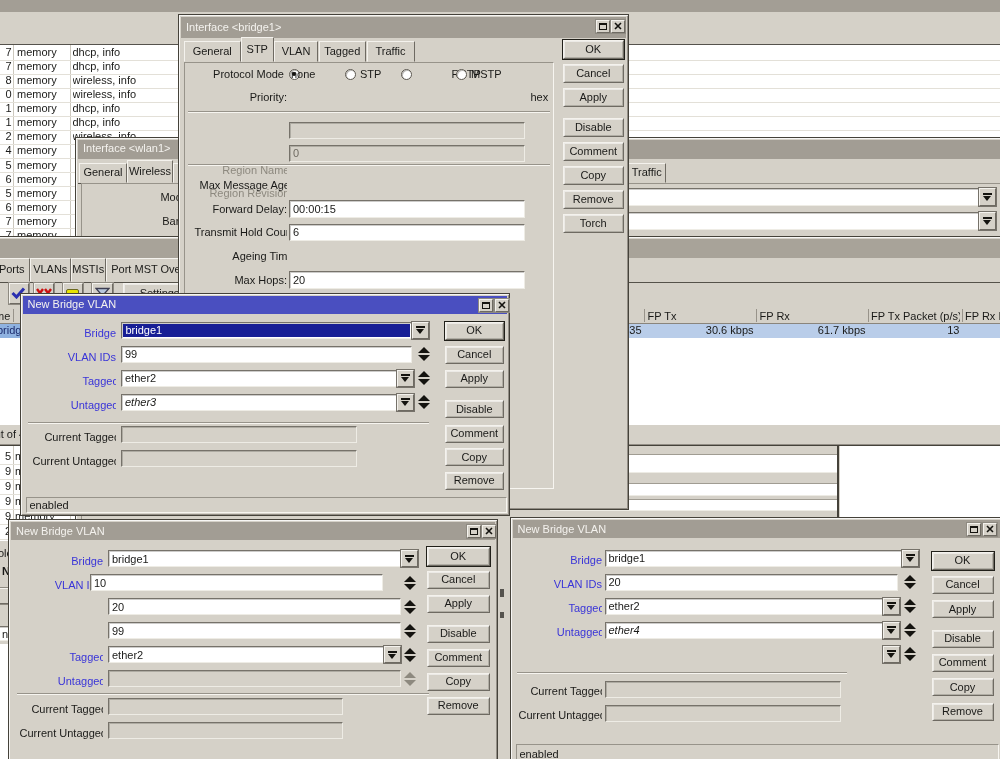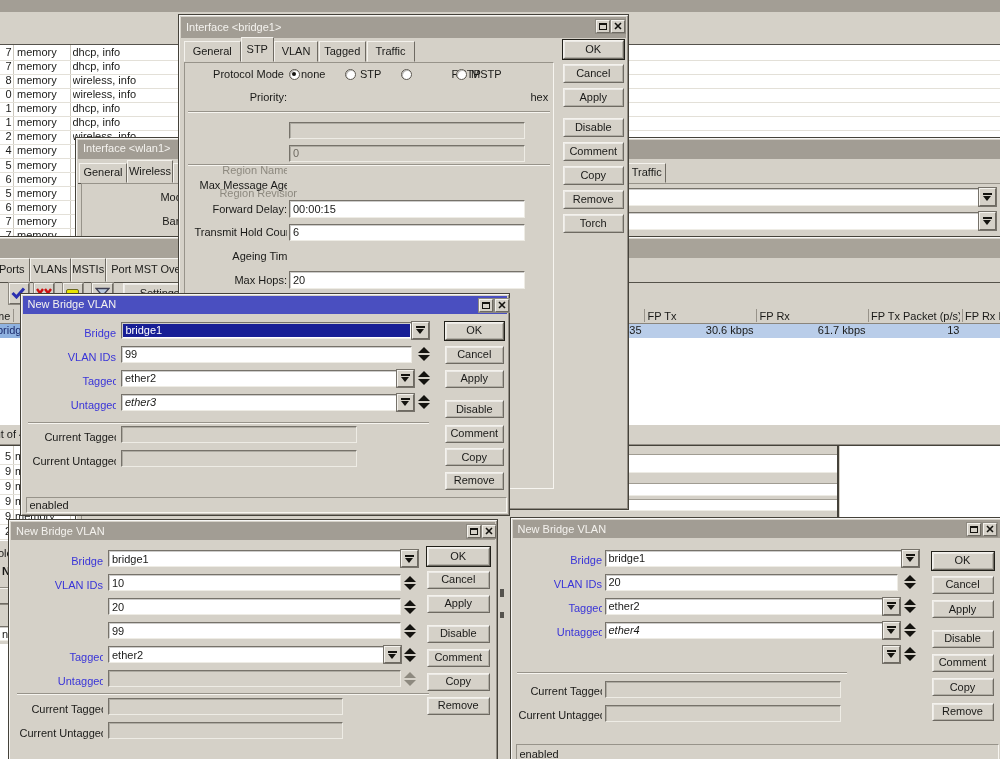--- a/index.html
+++ b/index.html
@@ -294,34 +294,34 @@
       <div class="tab" style="left: 5px; top: 25.5px; width: 56.5px; height: 21.5px;">General</div>
       <div class="tab" style="left: 62px; top: 21.5px; width: 32.5px; height: 25.5px; z-index: 2; background: rgb(213, 209, 200);">STP</div>
       <div class="tab" style="left: 95px; top: 25.5px; width: 44px; height: 21.5px;">VLAN</div>
       <div class="tab" style="left: 139.5px; top: 25.5px; width: 47.5px; height: 21.5px;">Tagged</div>
       <div class="tab" style="left: 187.5px; top: 25.5px; width: 48px; height: 21.5px;">Traffic</div>
       <div class="panel" style="left: 5px; top: 47px; width: 369.5px; height: 426.5px;"></div>
       <div class="lbl" style="left: 15px; top: 52.5px; width: 90px; height: 13px;"><span>Protocol Mode</span></div>
       <div class="radio" style="left: 109.5px; top: 53.5px; width: 11px; height: 11px;">
         <div class="dot" style="position: absolute; left: 2.5px; top: 2.5px; width: 4px; height: 4px; border-radius: 50%; background: rgb(20, 19, 15);"></div>
       </div>
-      <div class="rlabel" style="left: 122px; top: 52.5px;">none</div>
+      <div class="rlabel" style="left: 112px; top: 52.5px;">none</div>
       <div class="radio" style="left: 166px; top: 53.5px; width: 11px; height: 11px;"></div>
       <div class="rlabel" style="left: 181px; top: 52.5px;">STP</div>
       <div class="radio" style="left: 221.5px; top: 53.5px; width: 11px; height: 11px;"></div>
       <div class="rlabel" style="left: 236.5px; top: 52.5px; margin-left: 36px;">RSTP</div>
       <div class="radio" style="left: 277px; top: 53.5px; width: 11px; height: 11px;"></div>
       <div class="rlabel" style="left: 292px; top: 52.5px;">MSTP</div>
       <div class="lbl" style="left: 4px; top: 76px; width: 104px; height: 13px;"><span>Priority:</span></div>
       <div class="rlabel" style="left: 351.5px; top: 76px;">hex</div>
       <div class="lbl dis" style="left: 4px; top: 109px; width: 104px; height: 13px;"><span style="margin-right: -2.5px;">Region Name</span></div>
       <div class="field disabled" style="left: 110px; top: 106.5px; width: 236px; height: 17.5px;">
         <div class="fv"></div>
       </div>
-      <div class="lbl dis" style="left: 14px; top: 132px; width: 104px; height: 13px;"><span style="margin-right: -2.5px;">Region Revision</span></div>
+      <div class="lbl dis" style="left: 4px; top: 132px; width: 104px; height: 13px;"><span style="margin-right: -2.5px;">Region Revision</span></div>
       <div class="field disabled" style="left: 110px; top: 129.5px; width: 236px; height: 17.5px;">
         <div class="fv">0</div>
       </div>
       <div class="lbl" style="left: 4px; top: 163.5px; width: 104px; height: 13px;"><span style="margin-right: -3px;">Max Message Age</span></div>
       <div class="lbl" style="left: 4px; top: 187.5px; width: 104px; height: 13px;"><span>Forward Delay:</span></div>
       <div class="field" style="left: 110px; top: 185px; width: 236px; height: 17.5px;">
         <div class="fv">00:00:15</div>
       </div>
       <div class="lbl" style="left: 4px; top: 211px; width: 104px; height: 13px;"><span style="margin-right: -8px;">Transmit Hold Count</span></div>
       <div class="field" style="left: 110px; top: 208.5px; width: 236px; height: 17.5px;">
@@ -427,21 +427,21 @@
       </div>
       <div class="lbl blue" style="left: 4px; top: 34.5px; width: 90px; height: 13px;"><span>Bridge</span></div>
       <div class="field" style="left: 99px; top: 30px; width: 292.5px; height: 17px;">
         <div class="fv">bridge1</div>
       </div>
       <div class="combo" style="left: 391.5px; top: 30px; width: 17px; height: 17px;">
         <div class="cline"></div>
         <div class="ctri"></div>
       </div>
       <div class="lbl blue" style="left: 4px; top: 58.5px; width: 90px; height: 13px;"><span>VLAN IDs</span></div>
-      <div class="field" style="left: 99px; top: 54px; width: 292.5px; height: 17px;">
+      <div class="field" style="left: 81px; top: 54px; width: 292.5px; height: 17px;">
         <div class="fv">10</div>
       </div>
       <div class="spinner" style="left: 394.5px; top: 54.5px; width: 13px; height: 16px;">
         <div class="up"></div>
         <div class="dn"></div>
       </div>
       <div class="field" style="left: 99px; top: 78px; width: 292.5px; height: 17px;">
         <div class="fv">20</div>
       </div>
       <div class="spinner" style="left: 394.5px; top: 78.5px; width: 13px; height: 16px;">

